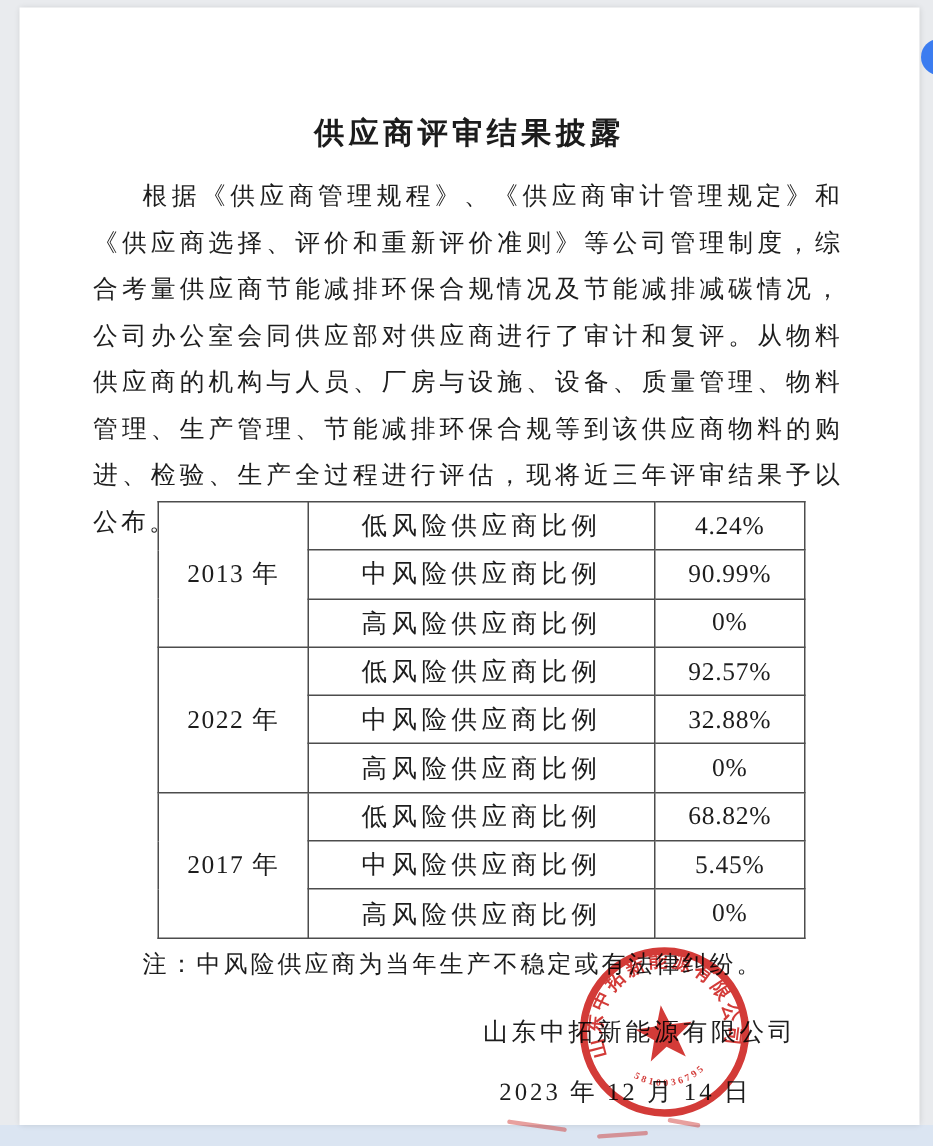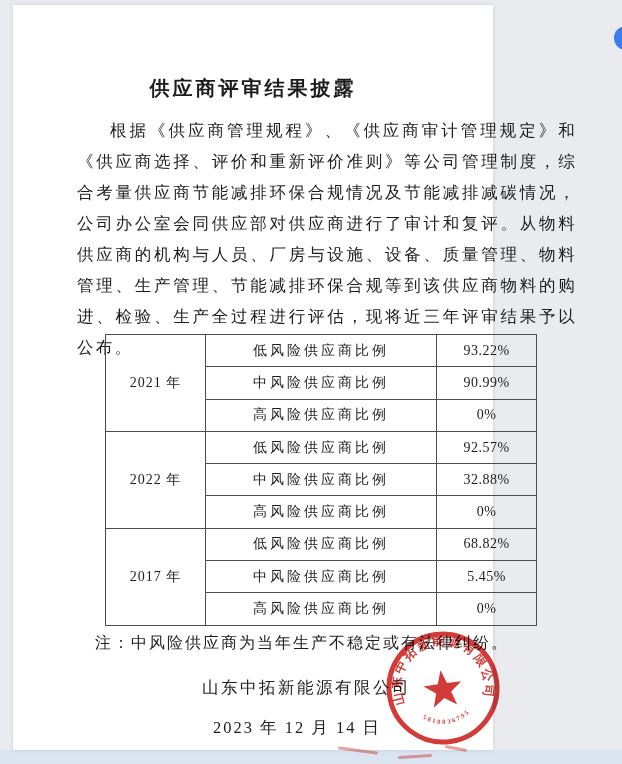--- a/index.html
+++ b/index.html
@@ -6,40 +6,40 @@
   body { font-family: "Liberation Serif", "DejaVu Serif", serif; }
   .viewport {
     position: relative; width: 622px; height: 764px;
     background: #e9ebee; overflow: hidden;
   }
   .page-gap {
     position: absolute; left: 0; top: 750px; width: 622px; height: 14px;
     background: #dbe5f2;
   }
   .page {
-    position: absolute; left: 13px; top: 5px; width: 480px; height: 745px;
+    position: absolute; left: 13px; top: 5px; width: 600px; height: 745px;
     background: #ffffff; box-shadow: 0 0 4px rgba(0,0,0,.12);
   }
   .doc-title {
     position: absolute; left: 0; top: 70px; width: 100%;
     text-align: center; font-size: 20px; font-weight: bold; color: #1c1c1c;
     letter-spacing: 3px;
   }
   .doc-paragraph {
     position: absolute; left: 49px; top: 110px; width: 500px;
     font-size: 16.5px; line-height: 31px; color: #1d1d1d;
-    text-align: justify; text-indent: 2em; letter-spacing: 2.2px; margin-left: 15px;
+    text-align: justify; text-indent: 2em; letter-spacing: 2.2px;
   }
   table.results {
     position: absolute; left: 92px; top: 329px; width: 431px;
     border-collapse: collapse; table-layout: fixed;
   }
   table.results td {
     border: 1px solid #4d4d4d; height: 32.3px; text-align: center;
-    vertical-align: middle; font-size: 14px; color: #1d1d1d;
+    vertical-align: middle; font-size: 17px; color: #1d1d1d;
     font-family: "Liberation Serif", "DejaVu Serif", serif;
   }
   td.year-cell  { width: 100px; letter-spacing: 1px; }
   td.label-cell { width: 231px; letter-spacing: 3px; }
   td.value-cell { width: 100px; letter-spacing: .5px; }
   .doc-note {
     position: absolute; left: 82px; top: 628px; width: 470px;
     font-size: 16px; color: #1d1d1d; letter-spacing: 2px;
   }
   .doc-company {
@@ -76,23 +76,23 @@
 
   <div class="page">
 
     <div class="doc-title">供应商评审结果披露</div>
 
     <div class="doc-paragraph">根据《供应商管理规程》、《供应商审计管理规定》和《供应商选择、评价和重新评价准则》等公司管理制度，综合考量供应商节能减排环保合规情况及节能减排减碳情况，公司办公室会同供应部对供应商进行了审计和复评。从物料供应商的机构与人员、厂房与设施、设备、质量管理、物料管理、生产管理、节能减排环保合规等到该供应商物料的购进、检验、生产全过程进行评估，现将近三年评审结果予以公布。</div>
 
     <table class="results">
       <tbody>
           <tr>
-            <td class="year-cell" rowspan="3">2021 年</td>
+            <td class="year-cell" rowspan="3">2013 年</td>
             <td class="label-cell">低风险供应商比例</td>
-            <td class="value-cell">93.22%</td>
+            <td class="value-cell">4.24%</td>
           </tr>
           <tr>
             <td class="label-cell">中风险供应商比例</td>
             <td class="value-cell">90.99%</td>
           </tr>
           <tr>
             <td class="label-cell">高风险供应商比例</td>
             <td class="value-cell">0%</td>
           </tr>
           <tr>

